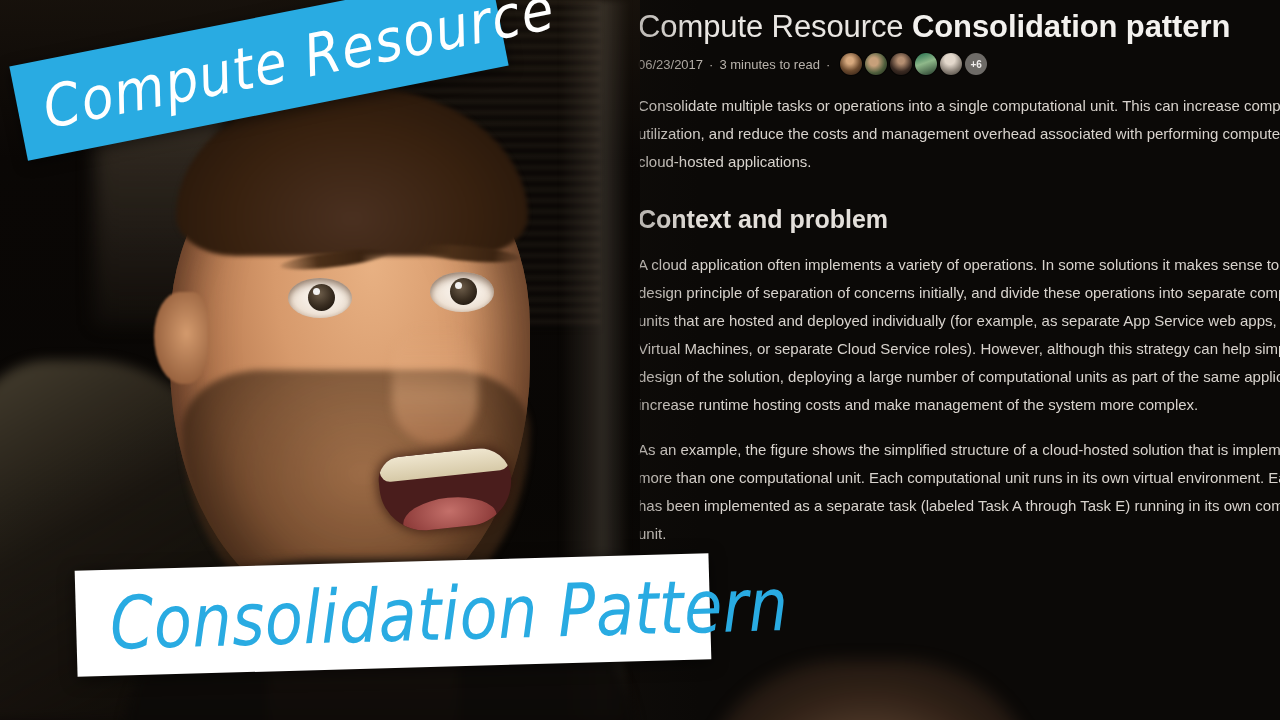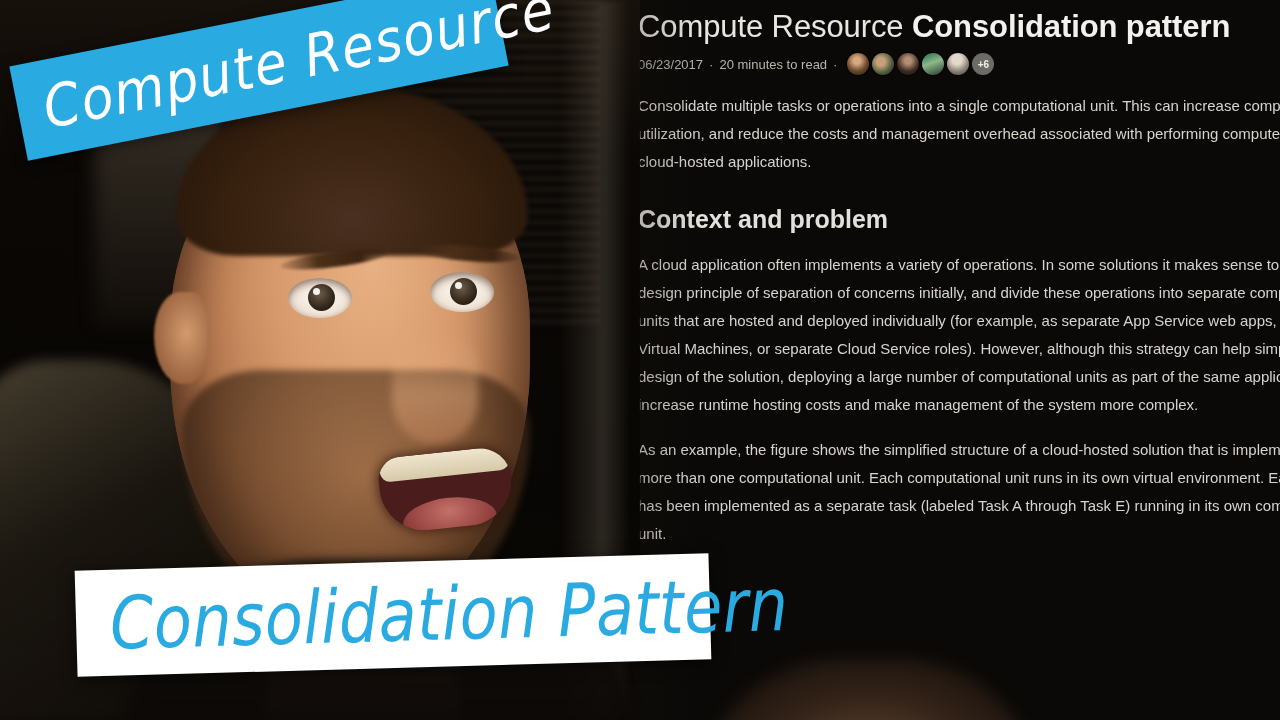--- a/index.html
+++ b/index.html
@@ -320,21 +320,21 @@
 <div id="screen">
 
   <div id="doc">
     <div class="doc-inner">
 
       <h1 class="doc-title"><span>Compute Resource </span><span class="t-strong">Consolidation pattern</span></h1>
 
       <div class="doc-meta">
         <span>06/23/2017</span>
         <span class="sep">·</span>
-        <span>20 minutes to read</span>
+        <span>3 minutes to read</span>
         <span class="sep">·</span>
         <span class="avatars">
           <span class="avatar av1"></span>
           <span class="avatar av2"></span>
           <span class="avatar av3"></span>
           <span class="avatar av4"></span>
           <span class="avatar av5"></span>
           <span class="avatar-more">+6</span>
         </span>
       </div>

